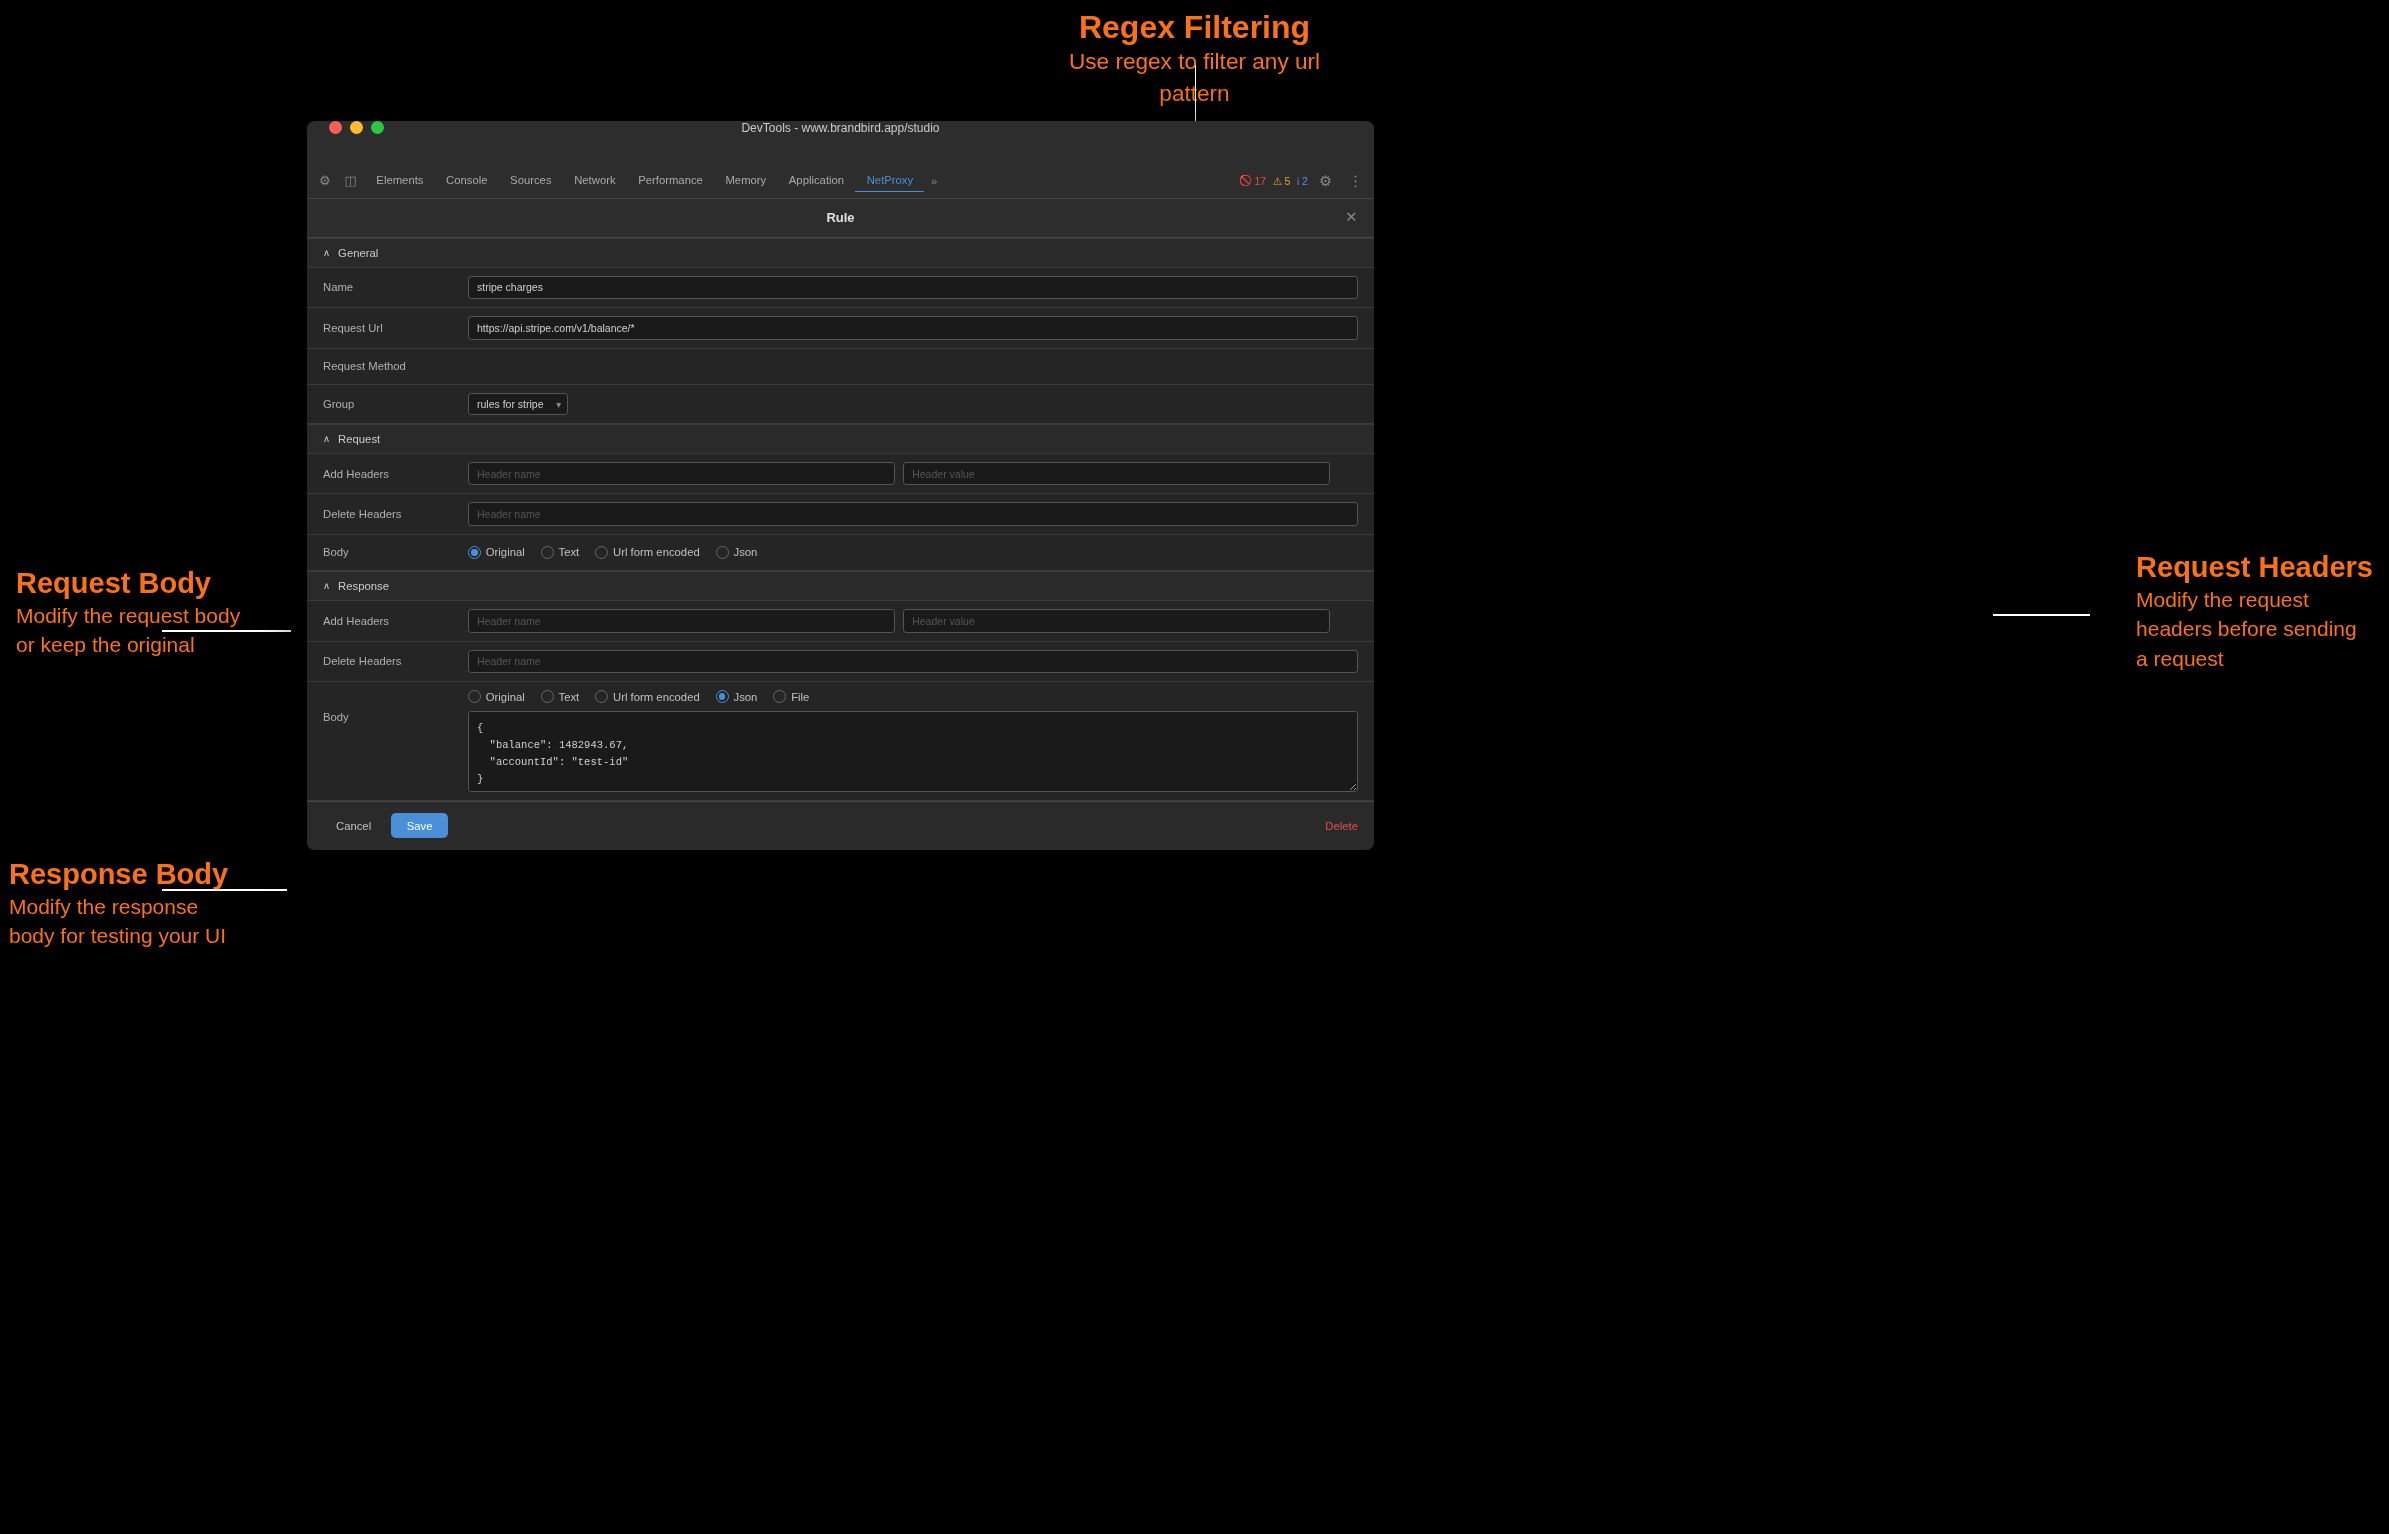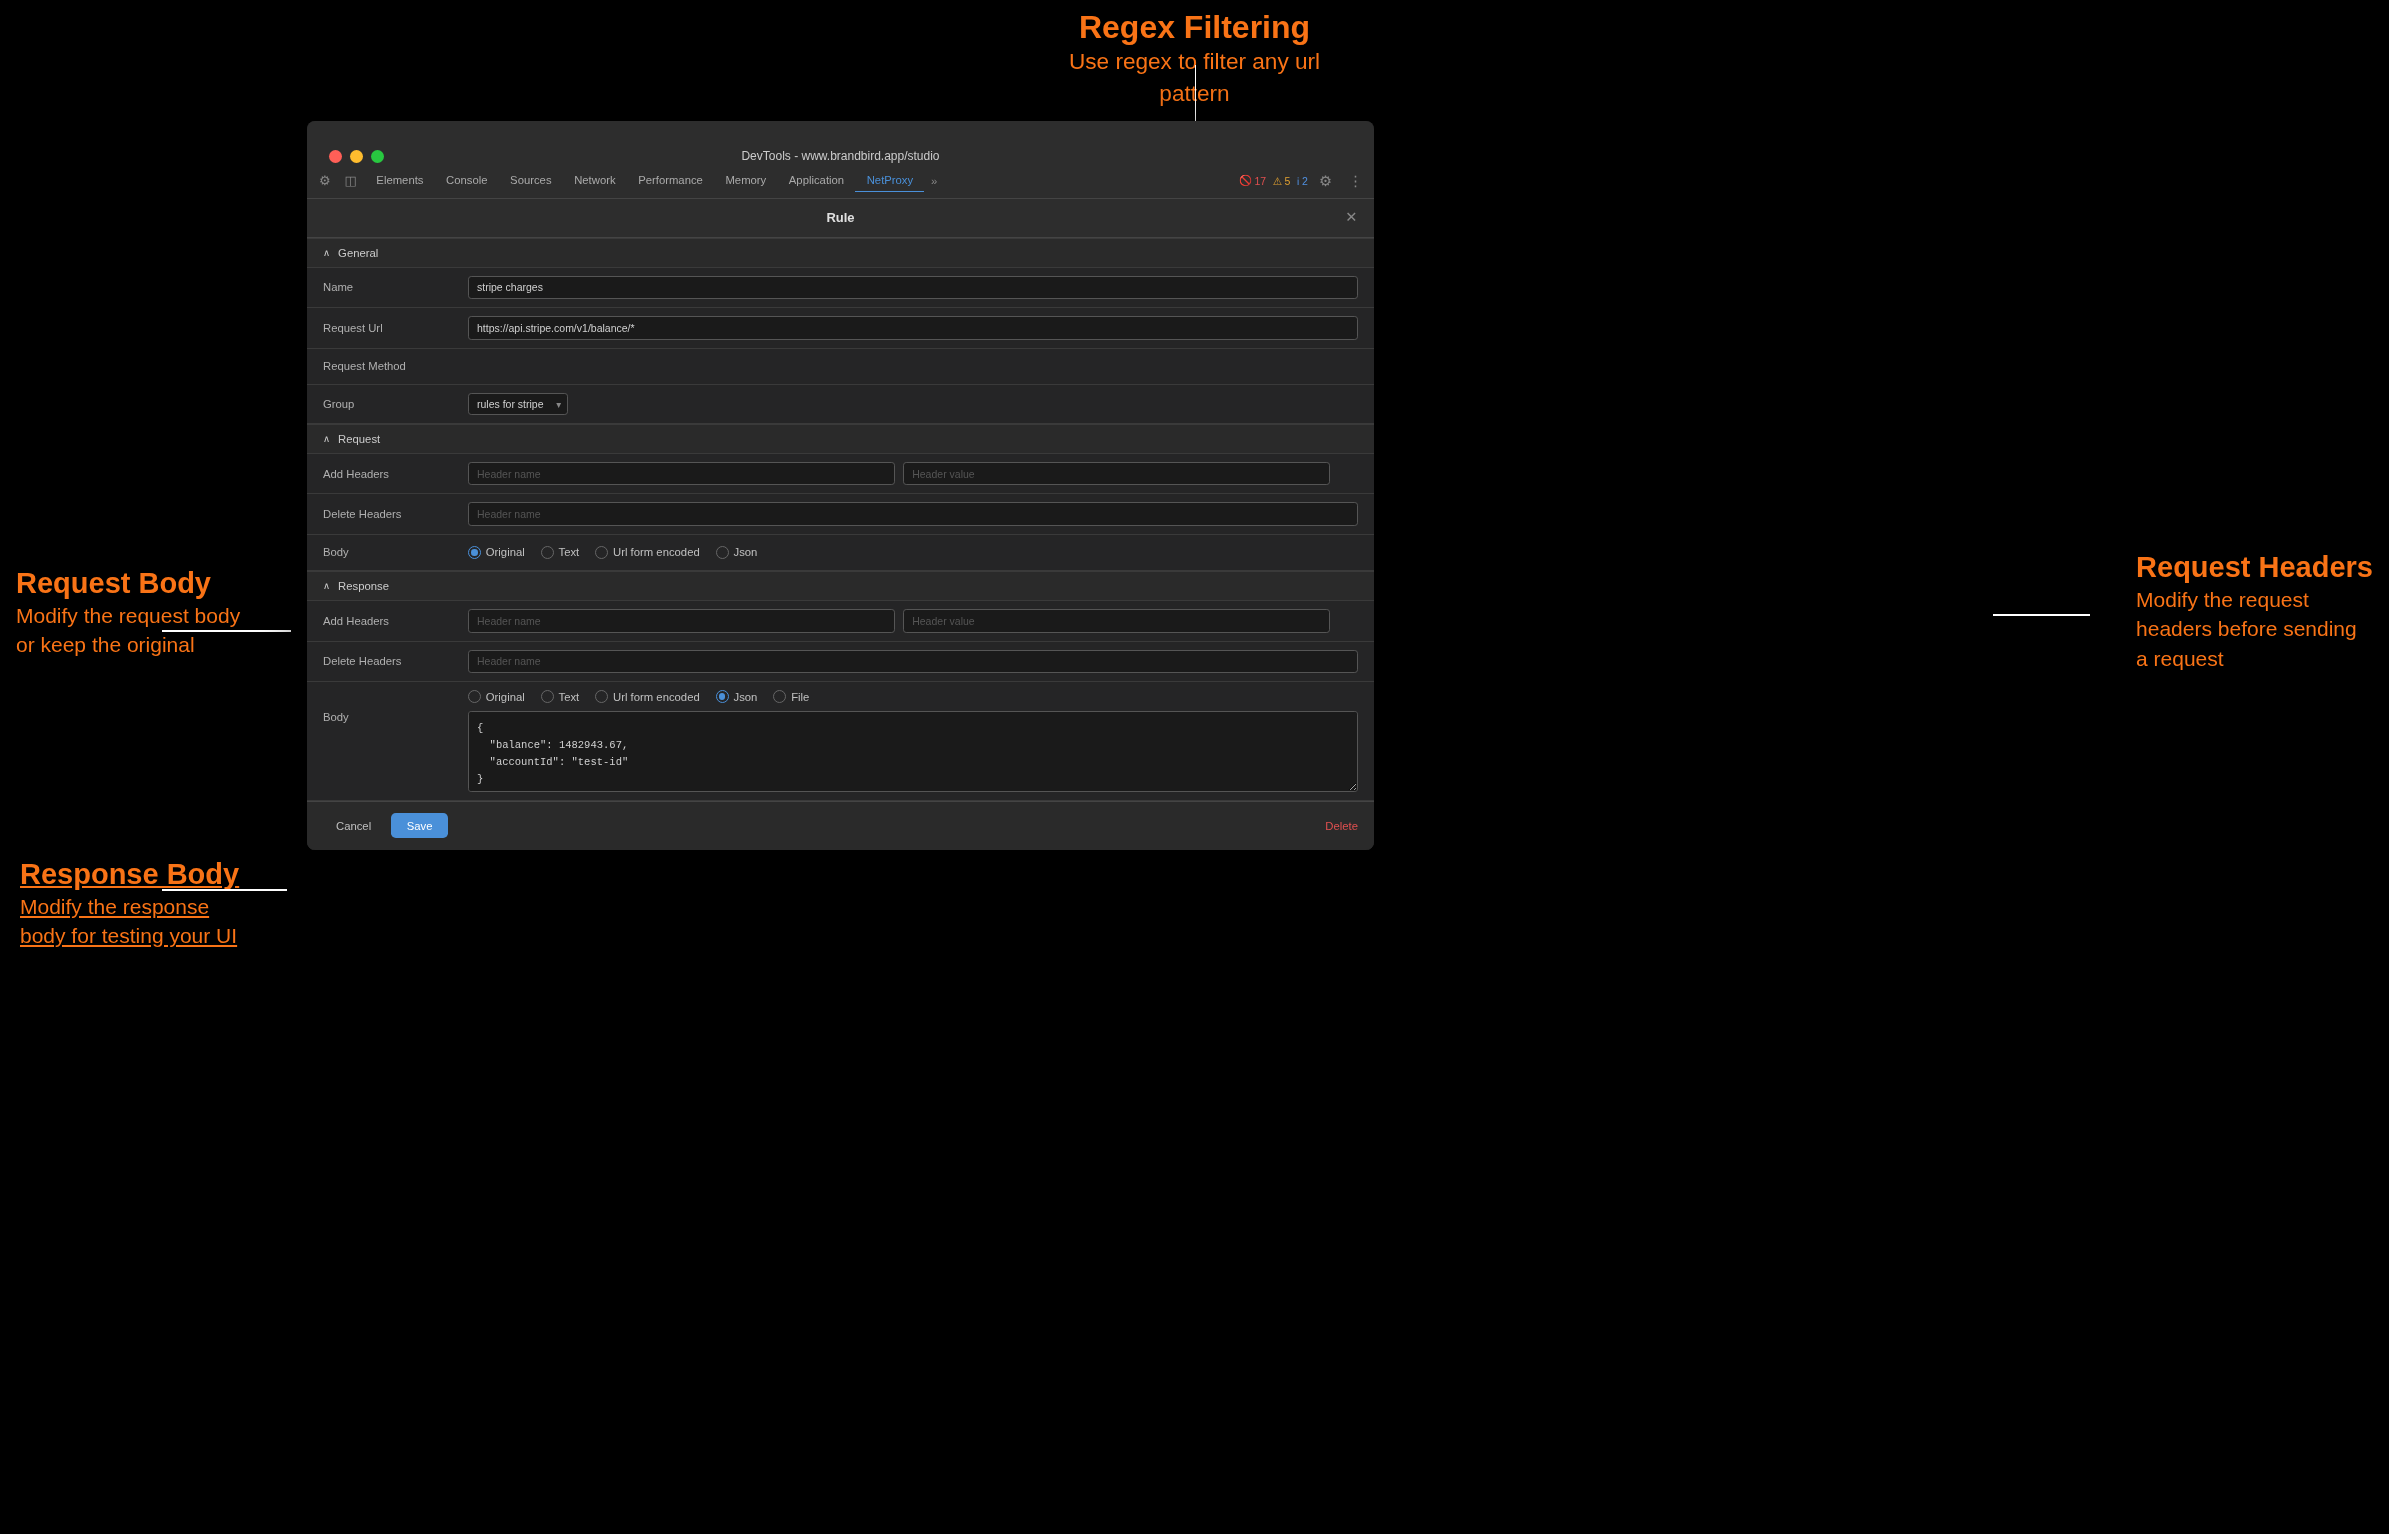--- a/index.html
+++ b/index.html
@@ -42,22 +42,21 @@
       top: 566px;
       left: 16px;
     }
     .annotation-request-headers {
       top: 550px;
       right: 16px;
       text-align: left;
     }
     .annotation-response-body {
       top: 857px;
-      left: 20px;
-      text-decoration: underline;
+      left: 9px;
     }
 
     
     .connector {
       position: absolute;
       background: #fff;
     }
     .connector-regex {
       width: 1.6px;
       height: 73px;
@@ -93,21 +92,21 @@
       border-radius: 8px;
       overflow: hidden;
       box-shadow: 0 16px 48px rgba(0,0,0,0.8);
     }
 
     
     .titlebar {
       background: #2d2d2d;
       height: 42px;
       display: flex;
-      align-items: flex-end;
+      align-items: flex-start;
       padding: 0 22px;
       position: relative;
     }
     .traffic-lights {
       display: flex;
       gap: 8px;
       align-items: center;
     }
     .traffic-light {
       width: 13px;

